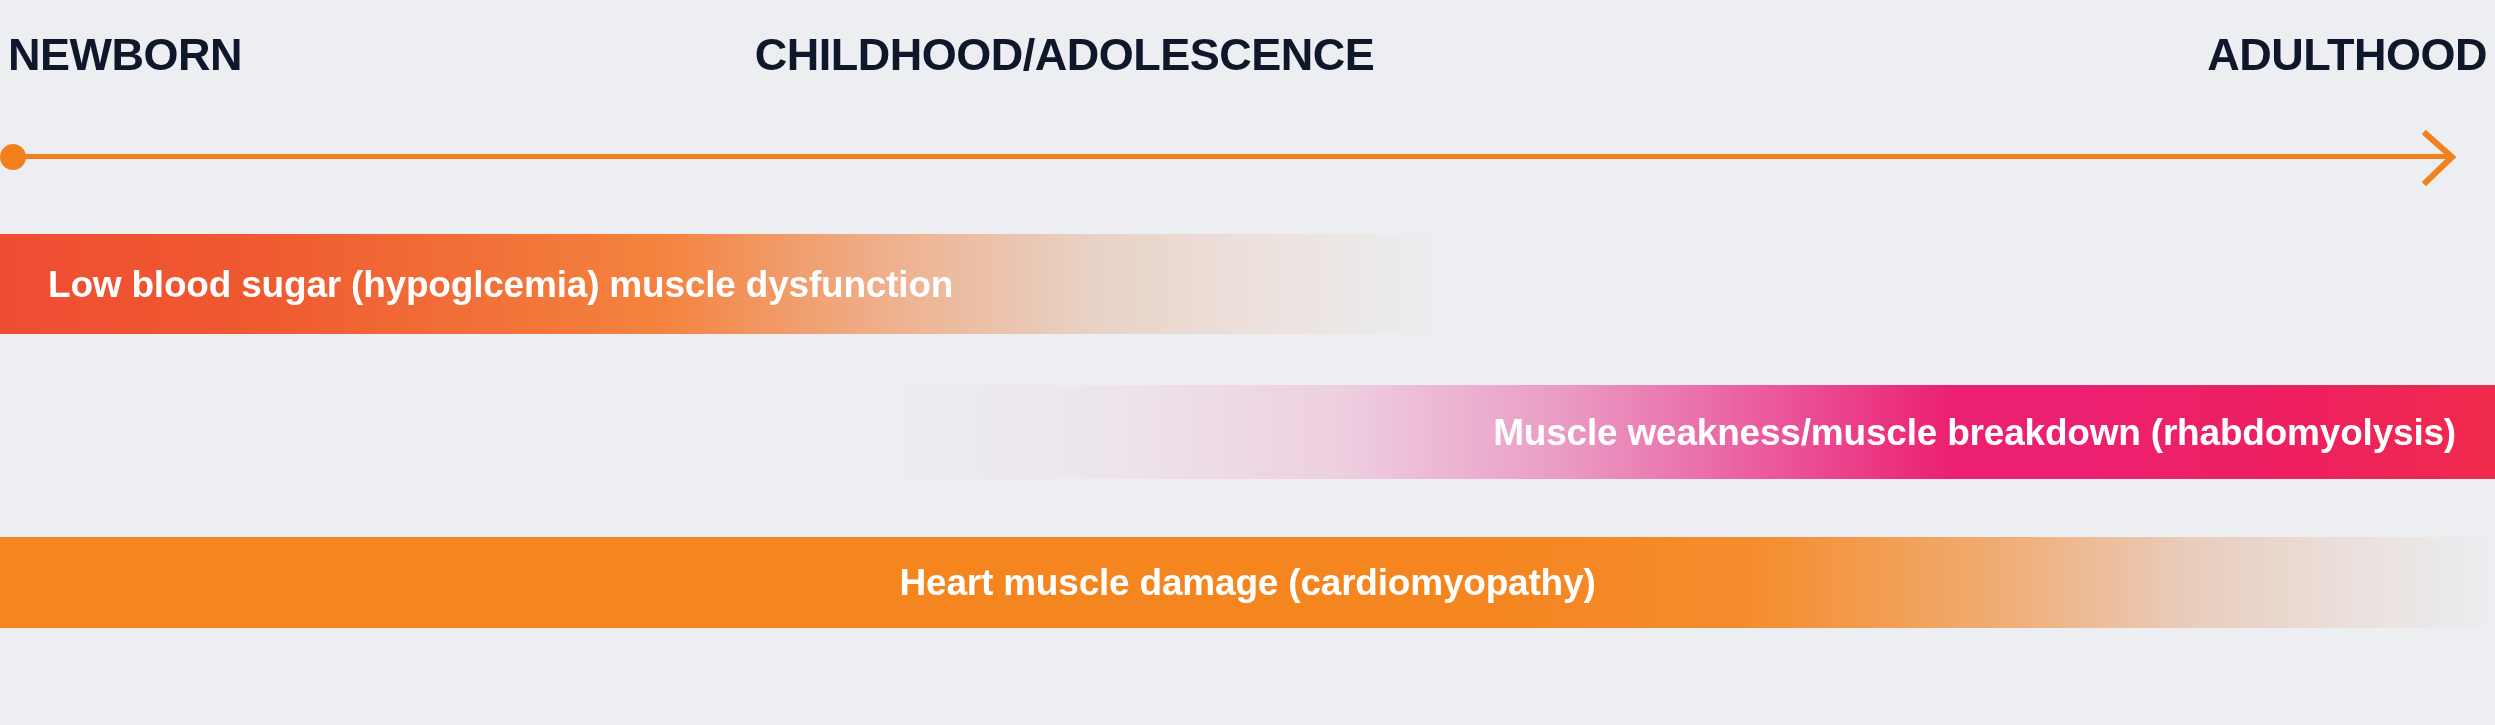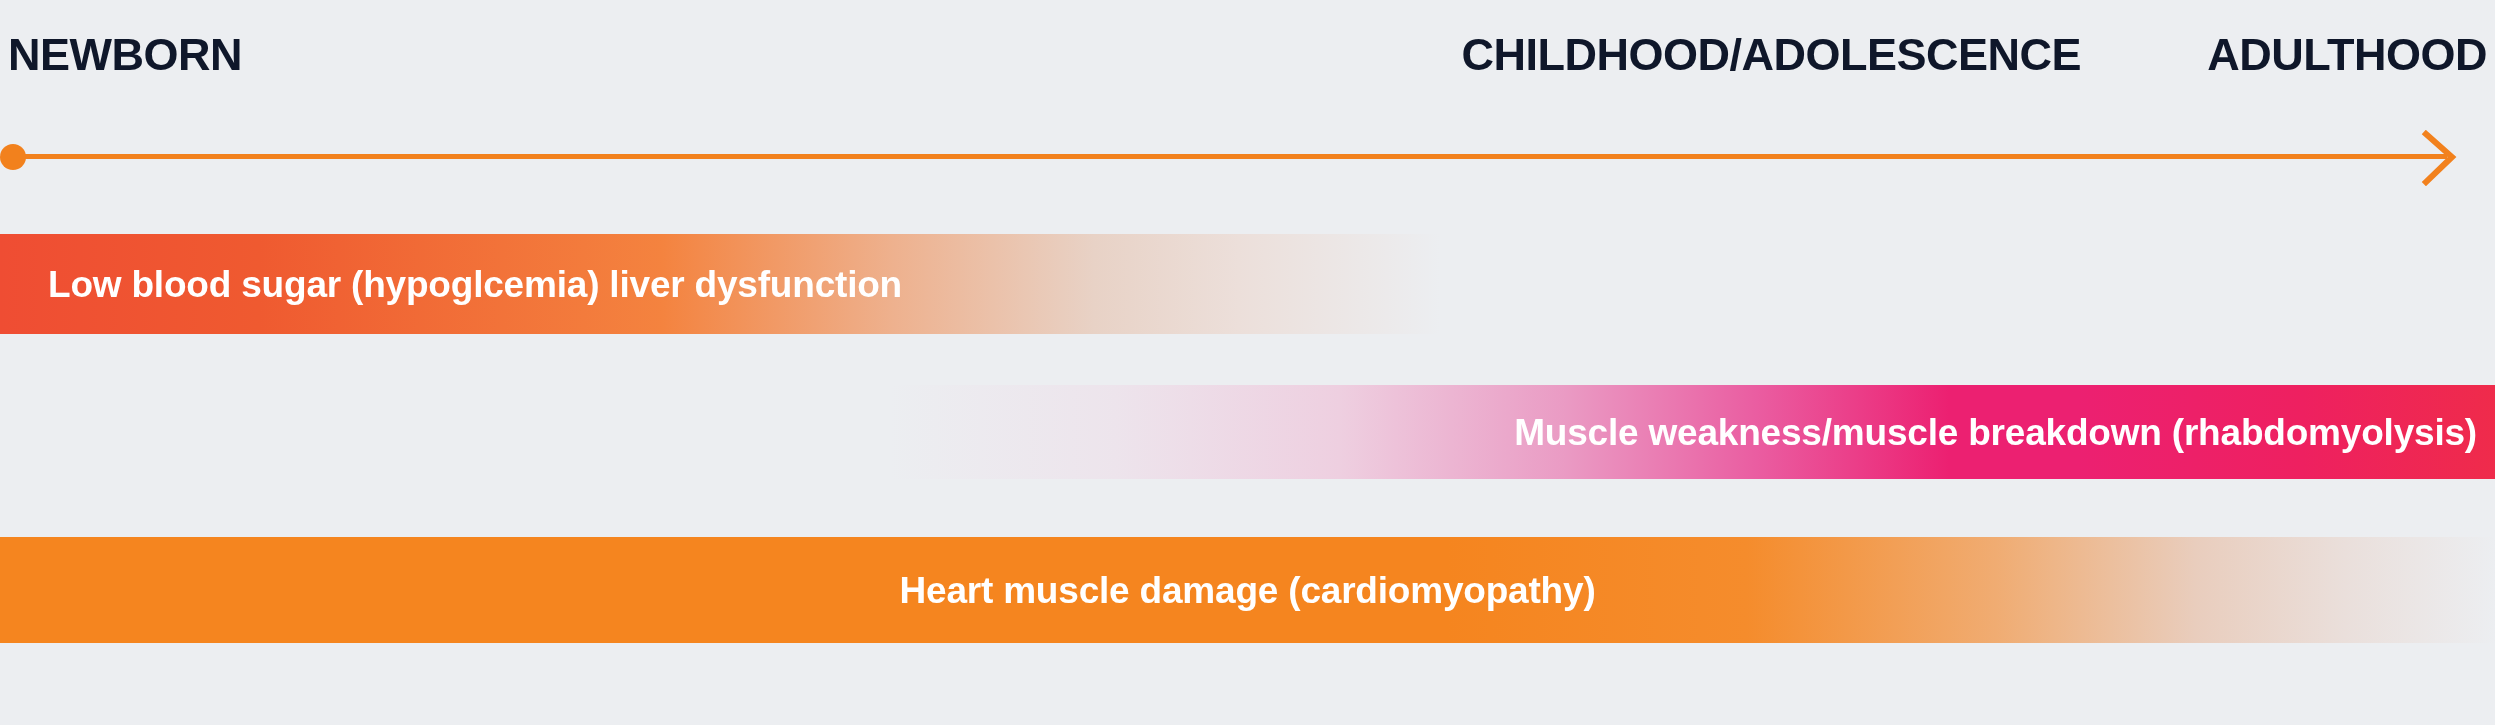--- a/index.html
+++ b/index.html
@@ -39,21 +39,22 @@
     font-size: 45px;
     letter-spacing: -0.5px;
     color: #0f172a;
     white-space: nowrap;
     line-height: 1;
   }
   .stage-label.start { left: 8px; }
   .stage-label.middle {
     left: 0;
     width: 2081px;
-    text-align: right;
+    text-align: center;
+    padding-left: 24px;
   }
   .stage-label.end {
     right: 8px;
   }
 
   
   .timeline {
     position: absolute;
     left: 0;
     top: 130px;
@@ -138,29 +139,29 @@
         rgba(236,238,241,0) 0%,
         rgba(238,220,232,0.55) 14%,
         #eecfe0 28%,
         #ea9bc4 42%,
         #ea5da1 54%,
         #ec2071 66%,
         #ec2071 74%,
         #ee2060 88%,
         #ef2b4b 100%);
     justify-content: flex-end;
-    padding-right: 18px;
+    padding-right: 39px;
   }
 
   
   #bar-cardiomyopathy {
     left: 0px;
     top: 537px;
     width: 2495px;
-    height: 106px;
+    height: 91px;
     background: linear-gradient(to right,
         #f5851f 0%,
         #f5851f 58%,
         #f58c2c 70%,
         #f0ac72 80%,
         #e9cdbd 88%,
         #eadfdb 94%,
         rgba(236,238,241,0) 100%);
     justify-content: center;
     padding-right: 0px;
@@ -184,21 +185,21 @@
     <div class="timeline-arrowhead">
       <svg width="60" height="56" viewBox="0 0 60 56" xmlns="http://www.w3.org/2000/svg">
         <polyline points="6,4 32,27 6,52" fill="none" stroke="#f2811d" stroke-width="6" stroke-linecap="square" stroke-linejoin="miter"></polyline>
       </svg>
     </div>
   </div>
 
   <div class="bars-layer">
 
     <div class="symptom-bar" id="bar-hypoglycemia">
-      <span class="bar-label">Low blood sugar (hypoglcemia) liver dysfunction</span>
+      <span class="bar-label">Low blood sugar (hypoglcemia) muscle dysfunction</span>
     </div>
 
     <div class="symptom-bar" id="bar-rhabdomyolysis">
       <span class="bar-label">Muscle weakness/muscle breakdown (rhabdomyolysis)</span>
     </div>
 
     <div class="symptom-bar" id="bar-cardiomyopathy">
       <span class="bar-label">Heart muscle damage (cardiomyopathy)</span>
     </div>
 

